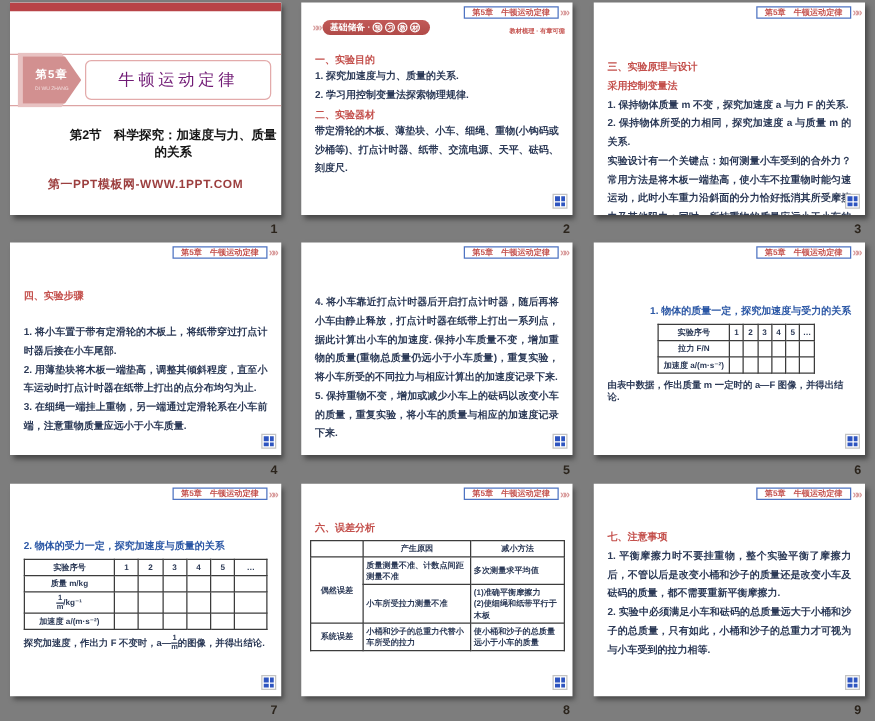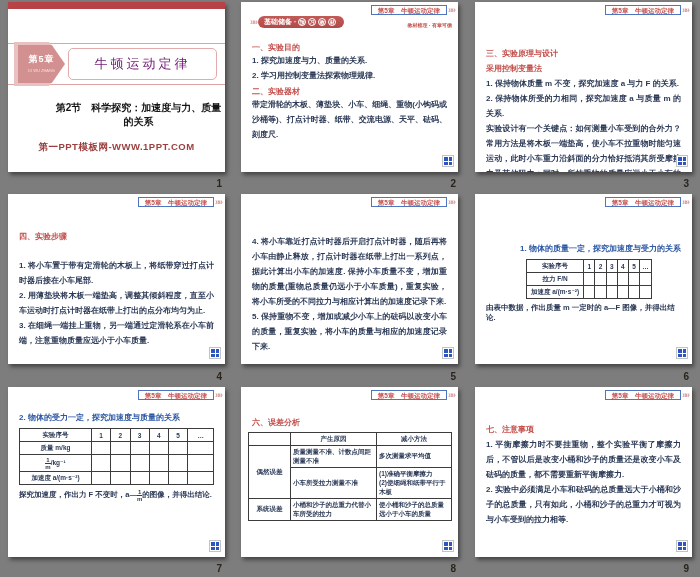--- a/index.html
+++ b/index.html
@@ -222,21 +222,21 @@
     </div>
     <div class="pagenum">6</div>
   </div>
 
   <div class="cell">
     <div class="slide">
       <div class="chap-header">
         <span class="chap-box">第5章　牛顿运动定律</span>
         <span class="chap-chevrons">»»</span>
       </div>
-      <div class="content" style="top:25px;">
+      <div class="content" style="top:44px;">
         <div class="h-blue">2. 物体的受力一定，探究加速度与质量的关系</div>
         <table style="margin-top:5px; width:195px;">
           <tbody>
               <tr>
             <th style="width:72px;">实验序号</th>
             <th>1</th>
             <th>2</th>
             <th>3</th>
             <th>4</th>
             <th>5</th>

